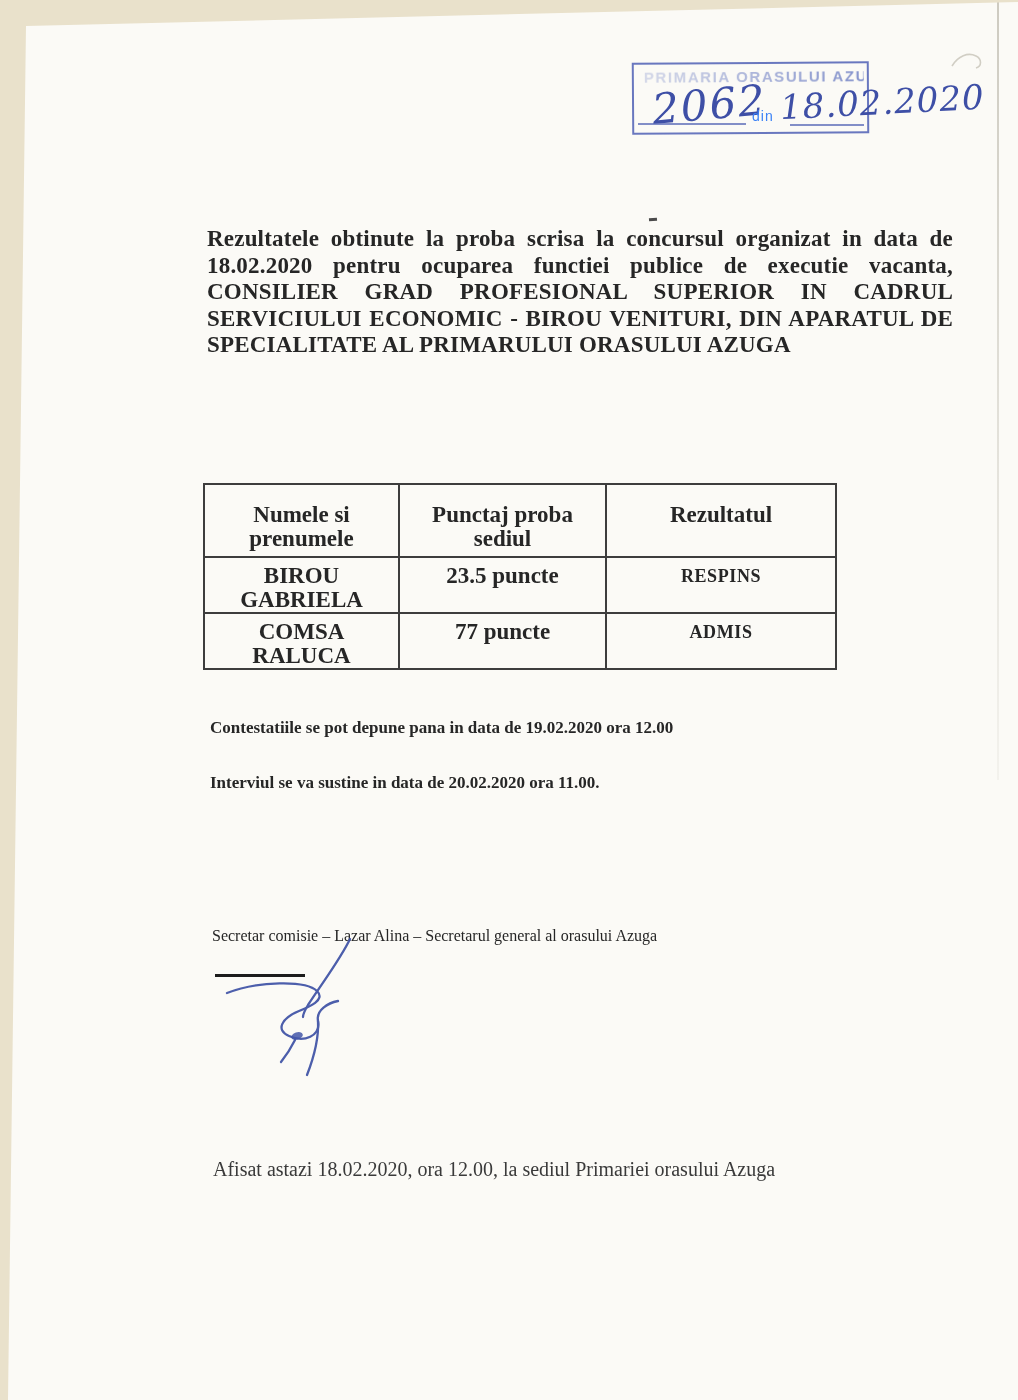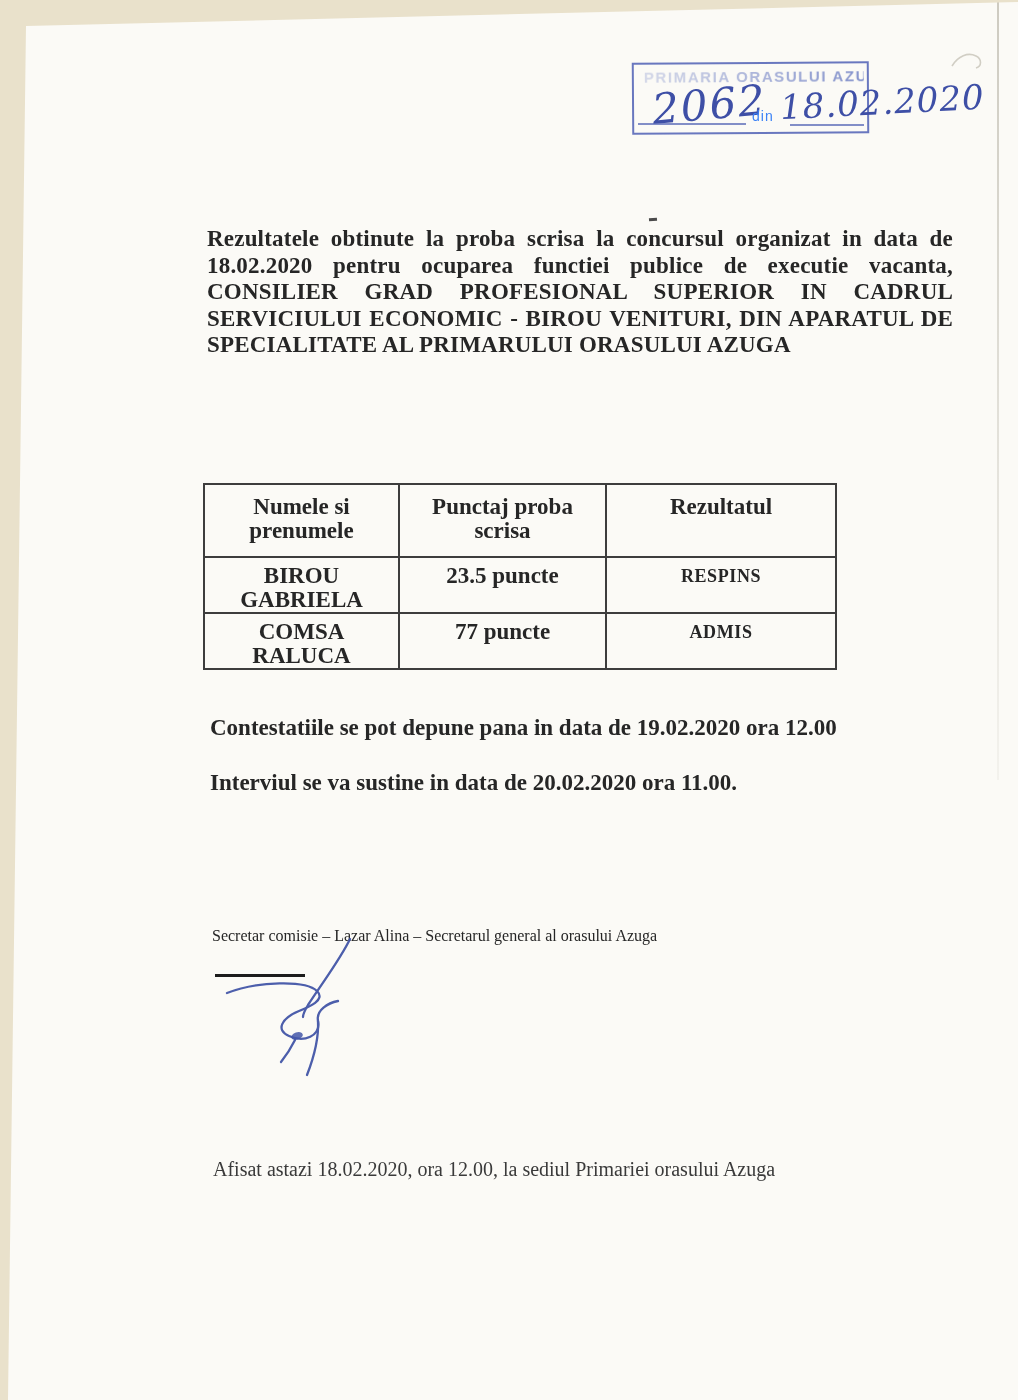--- a/index.html
+++ b/index.html
@@ -85,31 +85,31 @@
     position: absolute; left: 203px; top: 483px;
     border-collapse: collapse; table-layout: fixed;
     z-index: 3;
   }
   .results-table td {
     border: 2px solid #3d3d3d;
     text-align: center; vertical-align: top;
     font-weight: bold; font-size: 23px; line-height: 24px;
     padding: 6px 8px 0 8px;
   }
-  .results-table tr.hdr td { height: 73px; padding-top: 10px; }
+  .results-table tr.hdr td { height: 73px; padding-top: 18px; }
   .results-table tr.r1 td { height: 54px; }
   .results-table tr.r2 td { height: 55px; }
   .results-table .c1 { width: 195px; }
   .results-table .c2 { width: 207px; }
   .results-table .c3 { width: 230px; margin-top: 20px; }
   .results-table td.result { font-size: 18px; letter-spacing: .6px; }
 
   .note-line {
     position: absolute; left: 210px;
-    font-size: 23px; font-weight: bold; line-height: 26px;
+    font-size: 17px; font-weight: bold; line-height: 26px;
     white-space: nowrap; z-index: 3;
   }
   .note-contest  { top: 715px; }
   .note-interview{ top: 770px; }
   .secretary-line {
     position: absolute; left: 212px; top: 923px; width: 700px;
     font-size: 16px; font-weight: normal; line-height: 26px;
     white-space: nowrap; z-index: 3;
   }
   .sign-rule {
@@ -144,21 +144,21 @@
   <div class="stamp-date">18.02.2020</div>
 
   <div class="ink-dash"></div>
 
   <p class="intro">Rezultatele obtinute la proba scrisa la concursul organizat in data de 18.02.2020 pentru ocuparea functiei publice de executie vacanta, CONSILIER GRAD PROFESIONAL SUPERIOR IN CADRUL SERVICIULUI ECONOMIC - BIROU VENITURI, DIN APARATUL DE SPECIALITATE AL PRIMARULUI ORASULUI AZUGA</p>
 
   <table class="results-table">
     <tbody>
       <tr class="hdr">
         <td class="c1">Numele si prenumele</td>
-        <td class="c2">Punctaj proba scrisa</td>
+        <td class="c2">Punctaj proba sediul</td>
         <td class="c3">Rezultatul</td>
       </tr>
       <tr class="r1">
         <td class="c1">BIROU GABRIELA</td>
         <td class="c2">23.5 puncte</td>
         <td class="c3 result">RESPINS</td>
       </tr>
       <tr class="r2">
         <td class="c1">COMSA RALUCA</td>
         <td class="c2">77 puncte</td>

